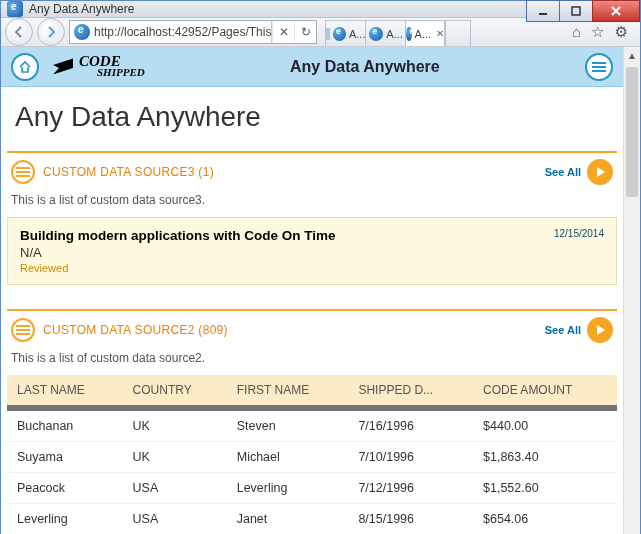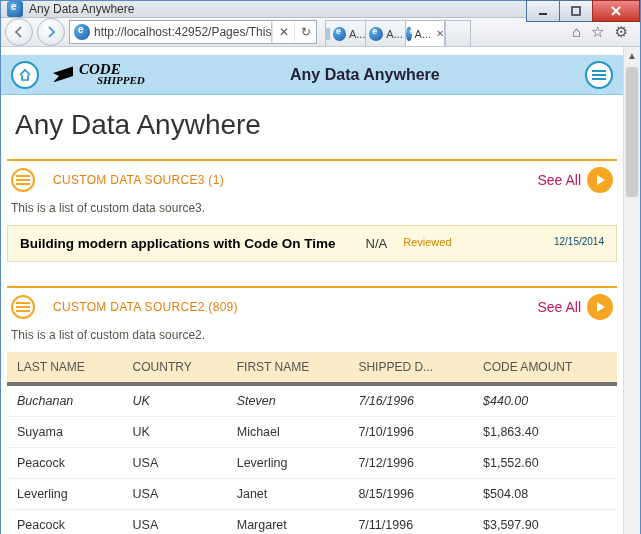--- a/index.html
+++ b/index.html
@@ -35,57 +35,57 @@
   .nav-icons span { font-size:15px; }
   
   
   .client { flex:1; position:relative; display:flex; }
   .client-inner { flex:1; overflow:hidden; position:relative; }
   .vscroll { width:17px; background:#f0f0f0; border-left:1px solid #dcdcdc; position:relative; }
   .vscroll .arrow { height:17px; display:flex; align-items:center; justify-content:center; color:#606060; font-size:10px;}
   .vscroll .thumb { position:absolute; left:2px; right:2px; top:20px; height:130px; background:#cdcdcd; border-radius:2px; }
   
   
-  .page-hdr { height:40px; background:#b7ddf2; border-bottom:1px solid #8ec7e6; display:flex; align-items:center; justify-content:space-between; padding:0 10px;margin-top:8px; }
+  .page-hdr { height:40px; background:#b7ddf2; border-bottom:1px solid #8ec7e6; display:flex; align-items:center; justify-content:space-between; padding:0 10px; }
   .circ-icon { width:28px; height:28px; border-radius:50%; border:2px solid #f5a623; background:#fff; display:flex; align-items:center; justify-content:center; color:#f5a623; }
   .circ-icon.home { color:#2196c8; border-color:#2196c8; }
   .circ-icon.menu::before { content:""; width:14px; height:10px; background: repeating-linear-gradient(#2196c8 0 2px, transparent 2px 4px); }
   .circ-icon.menu { border-color:#2196c8; }
   .circ-icon.hmenu::before { content:""; width:14px; height:10px; background: repeating-linear-gradient(#f5a623 0 2px, transparent 2px 4px); }
   .logo { display:flex; align-items:center; gap:6px; }
   .logo-wing { width:20px; height:16px; background:#000; clip-path: polygon(0 40%, 100% 0, 100% 60%, 0 100%, 30% 60%); }
   .logo-text { font-family: Georgia, serif; font-style:italic; font-weight:bold; font-size:15px; line-height:0.9; }
   .logo-text small { font-size:11px; display:block; margin-left:18px; }
   .page-title { font-weight:600; font-size:16px; color:#223; }
   
   
   .content { background:#fff; }
   .big-title { font-size:28px; font-weight:300; color:#333; padding:14px 14px 18px; }
   .section { margin: 0 6px 24px; }
   .sec-head { display:flex; align-items:center; justify-content:space-between; border-top:2px solid #f5a623; padding:6px 4px 4px; }
-  .sec-left { display:flex; align-items:center; gap:18px; }
+  .sec-left { display:flex; align-items:center; gap:8px; }
   .sec-title { font-size:12px; color:#e3820f; letter-spacing:0.3px; }
   .sec-right { display:flex; align-items:center; gap:6px; }
-  .see-all { font-size:14px; color:#be185d; }
+  .see-all { font-size:11px; color:#0369a1;font-weight:bold; }
   .circ-arrow { width:26px; height:26px; border-radius:50%; border:2px solid #f5a623; display:flex; align-items:center; justify-content:center; color:#fff; background:#f5a623; }
   .circ-arrow::before { content:""; border-left:8px solid #fff; border-top:5px solid transparent; border-bottom:5px solid transparent; margin-left:2px; }
   .sec-desc { font-size:12px; color:#5b5248; padding:4px 4px 10px; }
   
   .card { background:#fefadf; border:1px solid #e9ddb3; padding:10px 12px; display:flex; justify-content:space-between; }
-  .card-left { display:flex; flex-direction:row; gap:16px; }
+  .card-left { display:flex; flex-direction:column; gap:2px; }
   .card-title { font-weight:600; font-size:13.5px; color:#000; }
-  .card-sub { font-size:13px; color:#333;margin-left:14px; }
+  .card-sub { font-size:13px; color:#333; }
   .card-badge { font-size:11px; color:#d08500; }
   .card-date { font-size:10px; color:#0c4a6e; }
   
   table { width:100%; border-collapse:collapse; font-size:12.5px; }
   thead tr { background:#fbebc7; }
   th { text-align:left; font-weight:400; color:#555; padding:8px 10px; font-size:12px; }
   td { padding:8px 10px; border-bottom:1px solid #eee; color:#333; }
-  tbody tr:nth-child(1) td { border-top:4px solid #737373;font-style:italic; }
+  tbody tr:nth-child(1) td { border-top:6px solid #737373; }
 </style>
 </head>
 <body>
 
 <div class="window">
 
   <div class="titlebar">
     <span class="tb-icon"></span>
     <span class="tb-title">Any Data Anywhere</span>
     <div class="tb-buttons">
@@ -239,21 +239,21 @@
                 <td>USA</td>
                 <td>Leverling</td>
                 <td>7/12/1996</td>
                 <td>$1,552.60</td>
               </tr>
               <tr>
                 <td>Leverling</td>
                 <td>USA</td>
                 <td>Janet</td>
                 <td>8/15/1996</td>
-                <td>$504.08</td>
+                <td>$654.06</td>
               </tr>
               <tr>
                 <td>Peacock</td>
                 <td>USA</td>
                 <td>Margaret</td>
                 <td>7/11/1996</td>
                 <td>$3,597.90</td>
               </tr>
             </tbody>
           </table>

